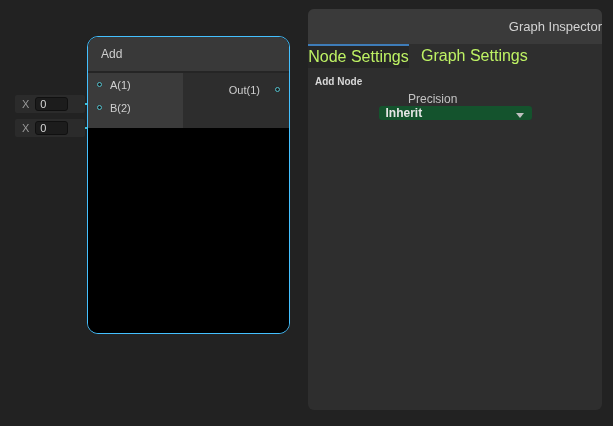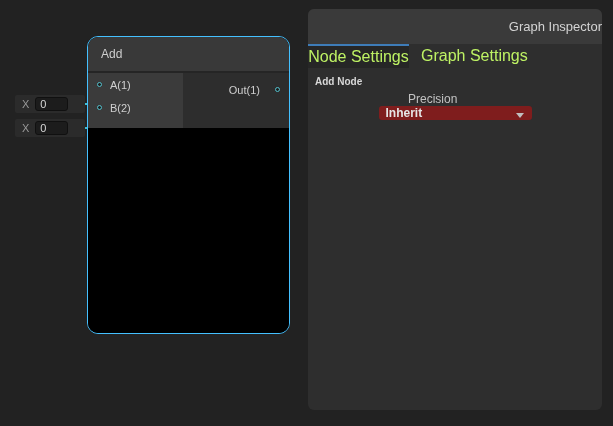--- a/index.html
+++ b/index.html
@@ -65,21 +65,21 @@
   .tab { font-size:16px; color:#bef264; display:flex; align-items:center;
          cursor:default;text-align:center; }
   .tab.active { width:101px; justify-content:center; background:#262626;
                 border-top:2px solid #3e7cb8; }
   .tab.inactive { padding:0 12px; }
   .insp-content { padding-top:5px; }
   .section-title { padding-left:7px; height:18px; line-height:18px;
                    font-size:10px; font-weight:bold; color:#d8d8d8; }
   .field-row { display:flex; align-items:center; height:20px; margin-top:1px;flex-direction:column; }
   .field-label { padding-left:15px; width:124px; font-size:12px; color:#c2c2c2; }
-  .dropdown { width:153px; height:29px; background:#7f1d1d; border-radius:3px;
+  .dropdown { width:153px; height:29px; background:#14532d; border-radius:3px;
               display:flex; align-items:center; padding-left:7px;
               font-size:12px; font-weight:bold; color:#e6e6e6;
               position:relative; }
   .dropdown-arrow { position:absolute; right:8px; top:7px; width:0; height:0;
                     border-left:4px solid transparent;
                     border-right:4px solid transparent;
                     border-top:5px solid #c0c0c0; }
 </style>
 </head>
 <body>

